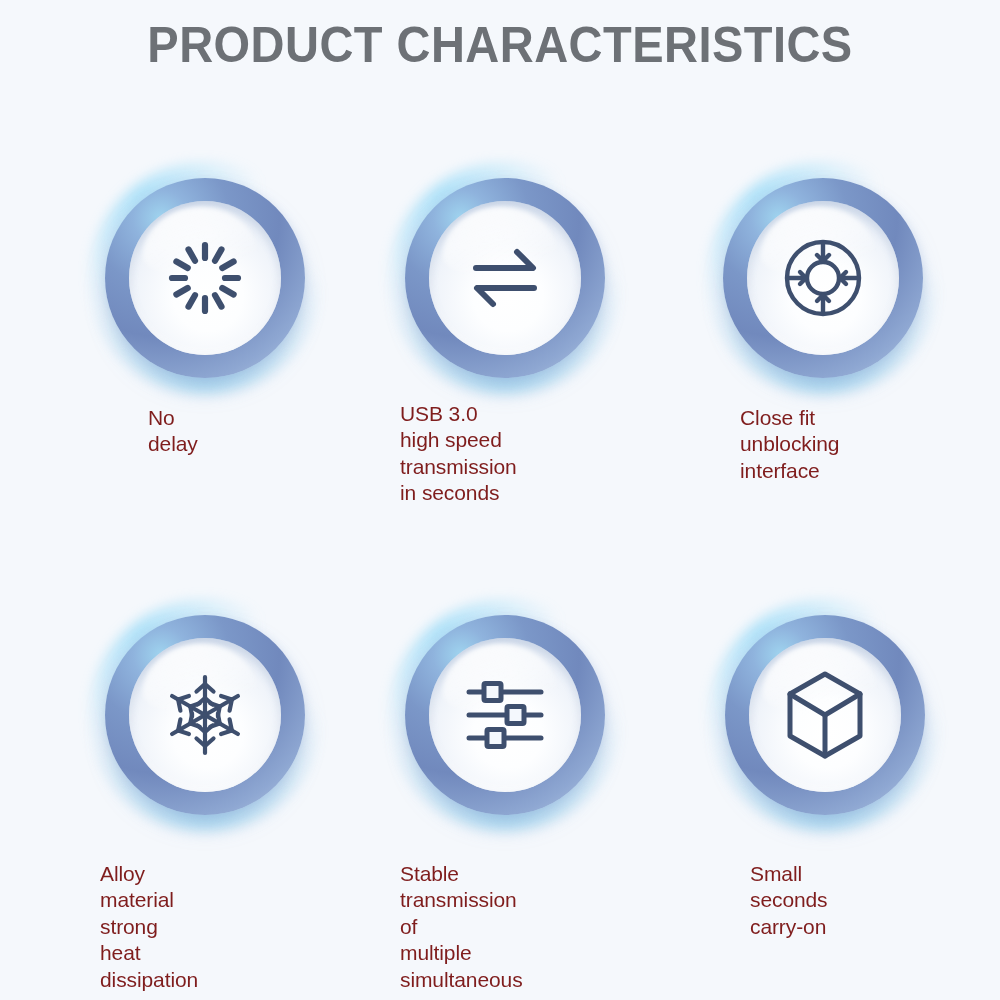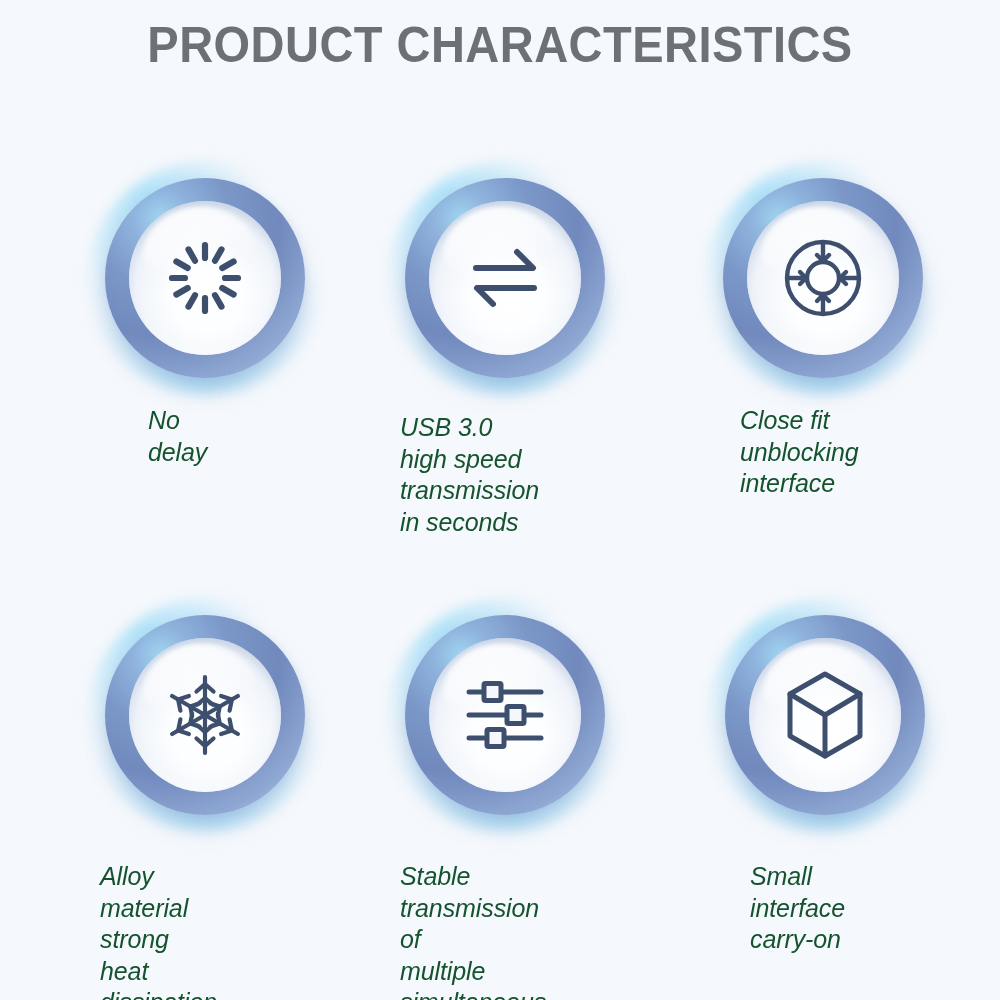--- a/index.html
+++ b/index.html
@@ -103,26 +103,25 @@
     display: flex;
     align-items: center;
     justify-content: center;
   }
 
   .badge .icon svg { display: block; }
 
   
   .caption {
     position: absolute;
-    font-size: 25px;
+    font-size: 21px;
     line-height: 1.26;
-    color: #14532d;
+    color: #7f1d1d;
     white-space: pre-line;
     letter-spacing: -0.1px;
-    font-style: italic;
   }
 </style>
 </head>
 <body>
 
 <div class="page-title">PRODUCT CHARACTERISTICS</div>
 
 <div class="feature">
   <div class="badge" style="left:105px; top:178px;">
     <div class="glow"></div>
@@ -165,21 +164,21 @@
 
           <line x1="13" y1="32" x2="69" y2="32"></line>
           <polyline points="54,16 70,32 54,32"></polyline>
 
           <line x1="15" y1="52" x2="71" y2="52"></line>
           <polyline points="30,68 14,52 30,52"></polyline>
         </g>
       </svg>
     </div>
   </div>
-  <div class="caption" style="left:400px; top:412px;">USB 3.0 high speed
+  <div class="caption" style="left:400px; top:401px;">USB 3.0 high speed
 transmission in seconds</div>
 </div>
 
 <div class="feature">
   <div class="badge" style="left:723px; top:178px;">
     <div class="glow"></div>
     <div class="ring"></div>
     <div class="disc">
       <div class="gloss"></div>
     </div>
@@ -271,15 +270,15 @@
     <div class="icon">
       <svg width="84" height="92" viewBox="0 0 84 92">
         <g stroke="#3e4f6e" stroke-width="5" stroke-linejoin="round" stroke-linecap="round" fill="none">
           <polygon points="42,5 77,25 77,67 42,87 7,67 7,25"></polygon>
           <polyline points="7,25 42,46 77,25"></polyline>
           <line x1="42" y1="46" x2="42" y2="87"></line>
         </g>
       </svg>
     </div>
   </div>
-  <div class="caption" style="left:750px; top:861px;">Small interface
+  <div class="caption" style="left:750px; top:861px;">Small seconds
 carry-on</div>
 </div>
 
 </body></html>

